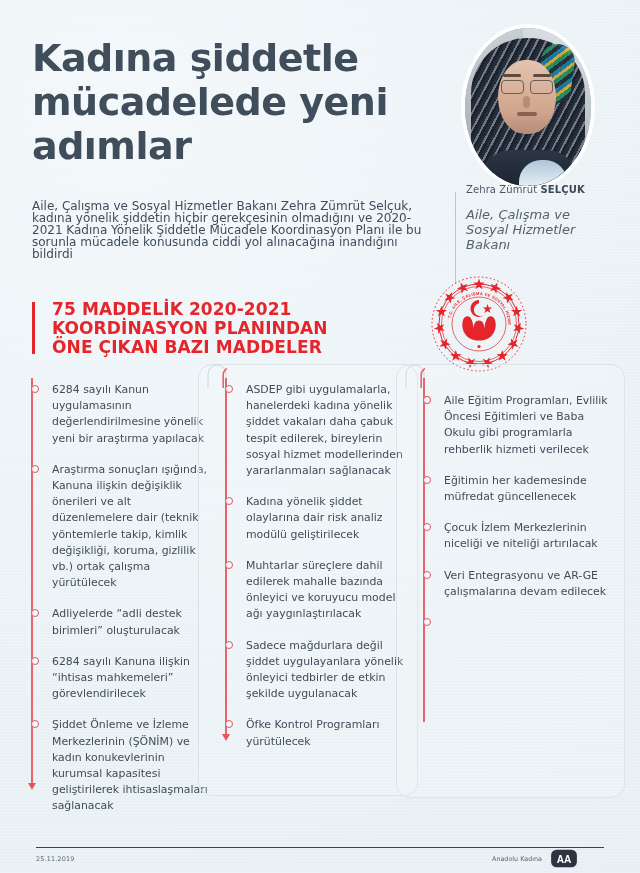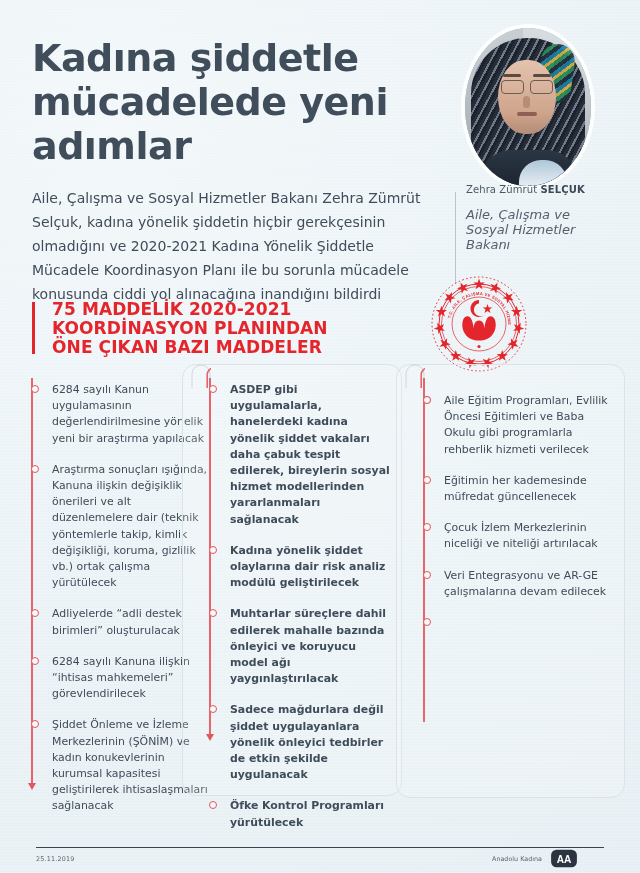--- a/index.html
+++ b/index.html
@@ -25,22 +25,22 @@
   }
 
   
   .header{position:absolute;left:0;top:0;width:640px;height:285px;}
   .title{
     position:absolute;left:32px;top:36px;width:400px;
     font-size:38px;line-height:44px;font-weight:bold;
     color:#404e5c;letter-spacing:-0.5px;
   }
   .lede{
-    position:absolute;left:32px;top:186px;width:400px;
-    font-size:14px;line-height:24px;color:#3f4c59;
+    position:absolute;left:32px;top:200px;width:400px;
+    font-size:12px;line-height:12px;color:#3f4c59;
   }
   .portrait-wrap{position:absolute;left:465px;top:28px;width:126px;height:160px;}
   .portrait{
     width:126px;height:158px;border-radius:63px/79px;overflow:hidden;
     box-shadow:0 0 0 4px rgba(255,255,255,.9), 0 1px 4px rgba(20,40,60,.18);
     position:relative;background:#9aa7b0;
   }
   .portrait .bg-left{position:absolute;left:0;top:0;width:46%;height:100%;
     background:linear-gradient(160deg,#cfd6da,#aab3b9 60%,#8d979e);}
   .portrait .bg-right{position:absolute;right:0;top:0;width:54%;height:100%;
@@ -98,21 +98,21 @@
   .banner .bar{position:absolute;left:0;top:2px;width:3px;height:52px;background:#e4252b;}
   .banner .txt{
     margin-left:20px;font-size:17px;line-height:19px;font-weight:bold;
     color:#e4252b;letter-spacing:.1px;
   }
 
   
   .cols{position:absolute;left:0;top:378px;width:640px;height:450px;}
   .col{position:absolute;top:0;}
   .col1{left:28px;width:185px;}
-  .col2{left:206px;width:190px;font-weight:bold;}
+  .col2{left:222px;width:190px;}
   .col3{left:420px;width:195px;}
 
   .card{
     position:absolute;left:-22px;top:-12px;right:-8px;
     border:1px solid #dbe3e9;border-radius:14px;
     background:rgba(255,255,255,0.16);
   }
   .col2 .card{top:-14px;height:430px;left:-24px;right:-6px;}
   .col3 .card{top:-14px;height:432px;left:-24px;right:-10px;}
 

